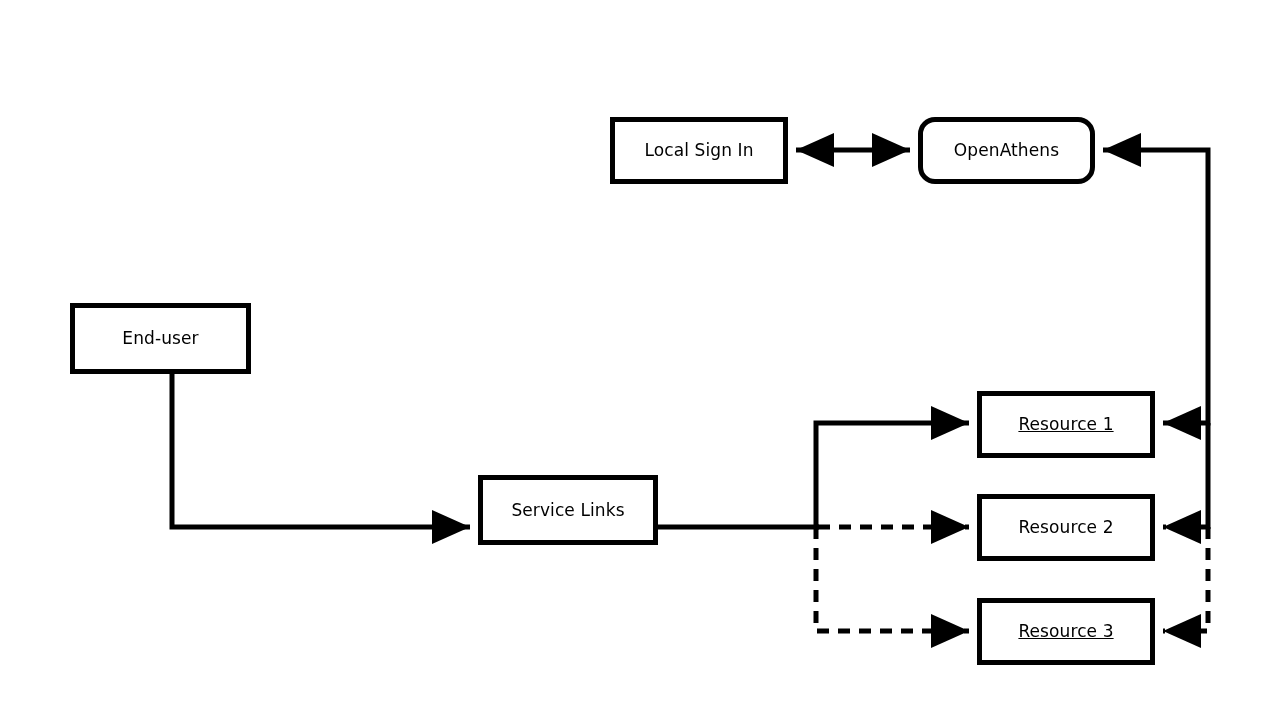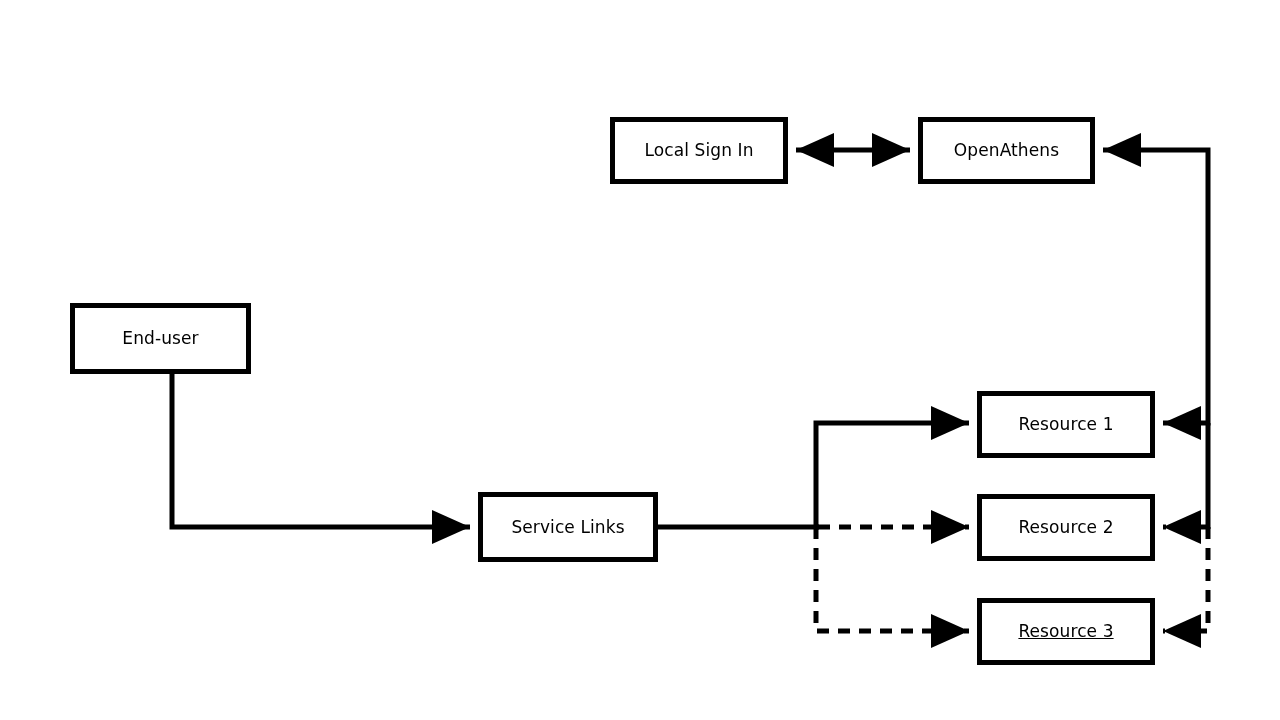--- a/index.html
+++ b/index.html
@@ -82,33 +82,33 @@
 
       <path d="M 1208 527 L 1208 631 L 1163 631" stroke-dasharray="12 9" marker-end="url(#arrow-r)"></path>
 
     </g>
   </svg>
 
   <div class="node" style="left:610px; top:117px; width:178px; height:67px;">
     <span class="node-label">Local Sign In</span>
   </div>
 
-  <div class="node" style="left:918px; top:117px; width:177px; height:67px;">
+  <div class="node" style="left:918px; top:117px; width:177px; height:67px;border-radius:17px;">
     <span class="node-label">OpenAthens</span>
   </div>
 
   <div class="node" style="left:70px; top:303px; width:181px; height:71px;">
     <span class="node-label">End-user</span>
   </div>
 
-  <div class="node" style="left:478px; top:492px; width:180px; height:70px;text-align:center;">
+  <div class="node" style="left:478px; top:475px; width:180px; height:70px;text-align:center;">
     <span class="node-label">Service Links</span>
   </div>
 
-  <div class="node" style="left:977px; top:391px; width:178px; height:67px;">
+  <div class="node" style="left:977px; top:391px; width:178px; height:67px;text-decoration:underline;">
     <span class="node-label">Resource 1</span>
   </div>
 
   <div class="node" style="left:977px; top:494px; width:178px; height:67px;">
     <span class="node-label">Resource 2</span>
   </div>
 
   <div class="node" style="left:977px; top:598px; width:178px; height:67px;text-decoration:underline;">
     <span class="node-label">Resource 3</span>
   </div>

